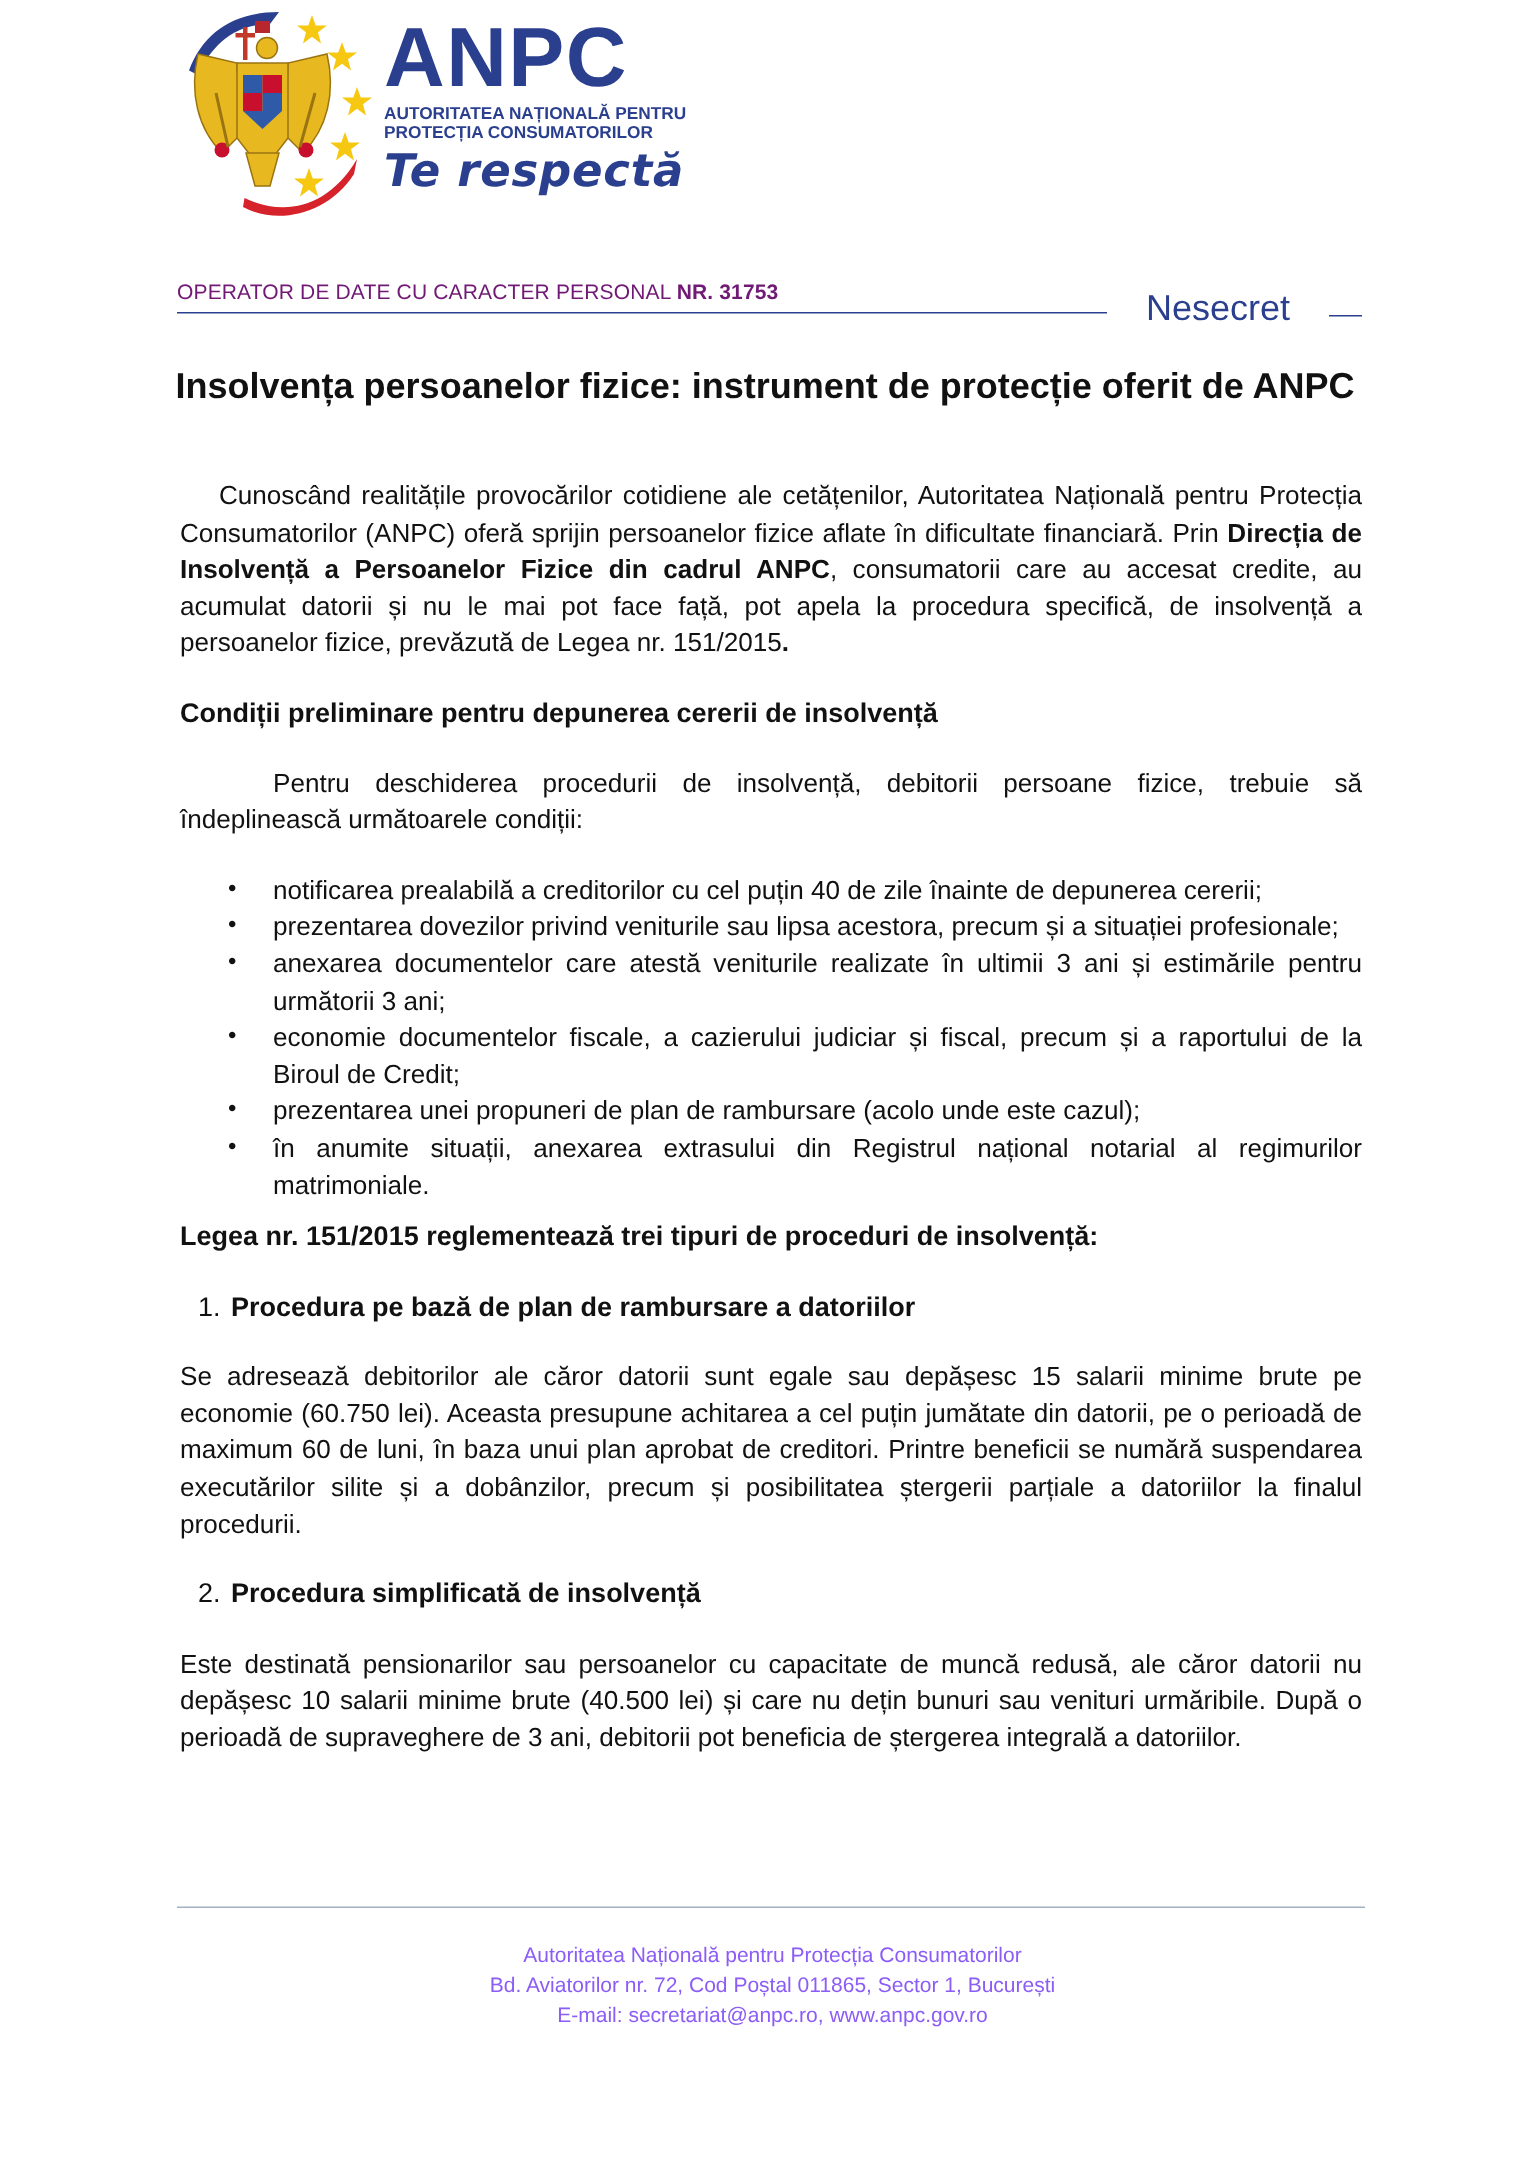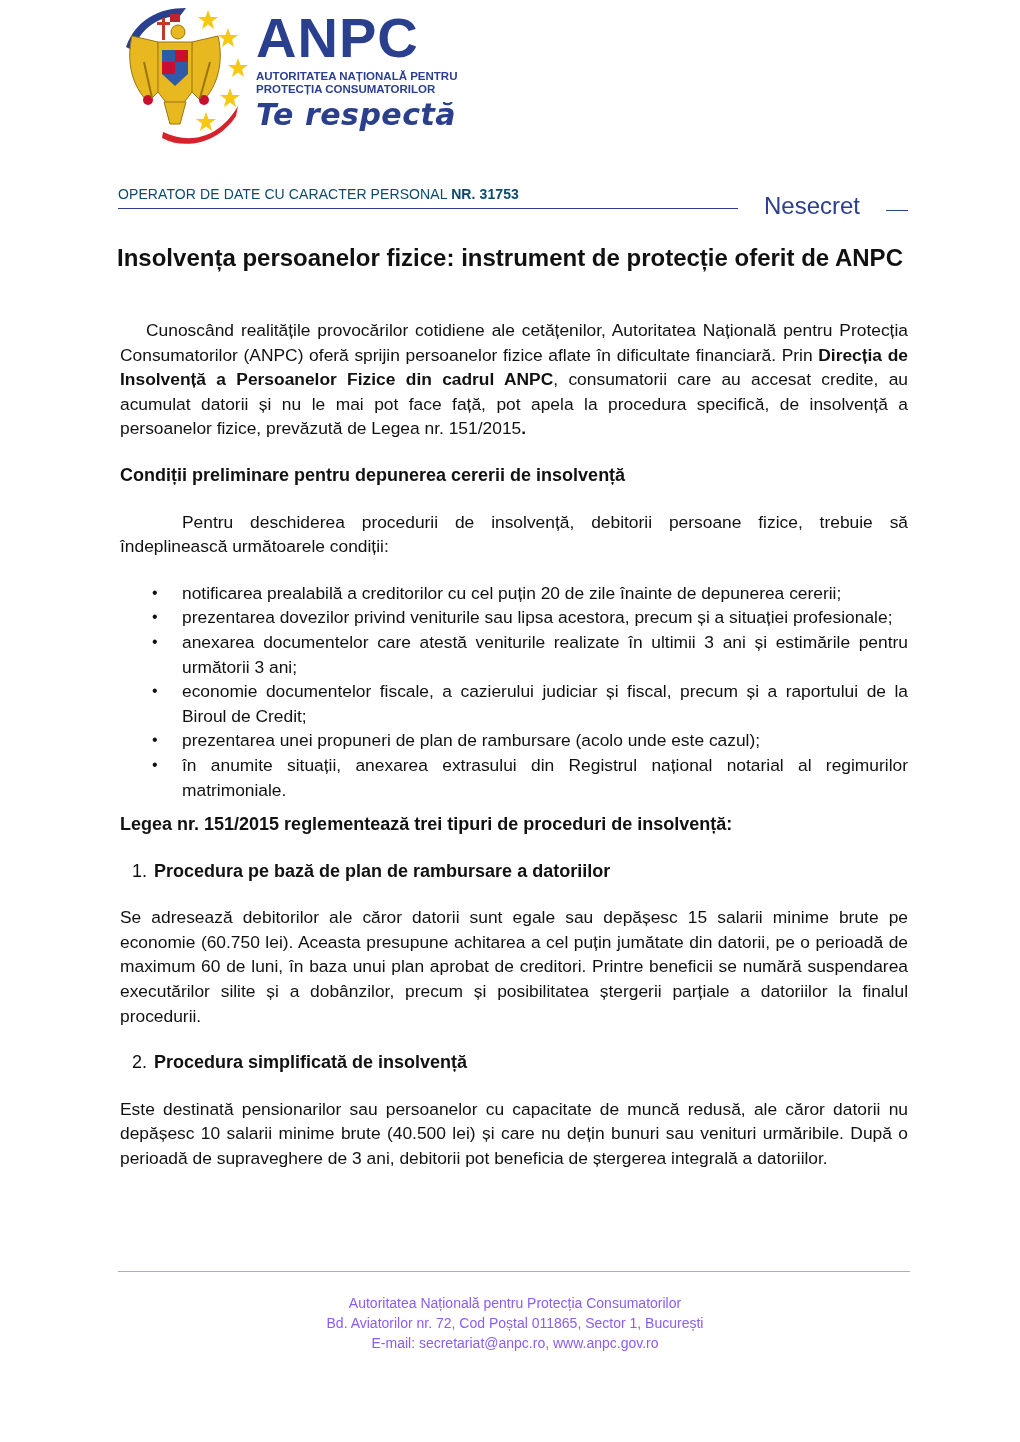--- a/index.html
+++ b/index.html
@@ -3,21 +3,21 @@
 <meta charset="utf-8">
 <style>
   html, body { margin: 0; padding: 0; background: #ffffff; }
   body { width: 1020px; height: 1442px; position: relative; overflow: hidden; font-family: "Liberation Sans", sans-serif; color: #111; }
   .logo { position: absolute; left: 118px; top: 2px; width: 380px; height: 145px; }
   .crest { position: absolute; left: 0; top: 0; width: 130px; height: 145px; }
   .brand { position: absolute; left: 138px; top: 8px; }
   .brand-name { font-family: "Liberation Sans", sans-serif; font-weight: bold; font-size: 56px; color: #2b3f8f; line-height: 56px; letter-spacing: 1px; }
   .brand-sub { font-family: "Liberation Sans", sans-serif; font-weight: bold; font-size: 11.5px; color: #2b3f8f; line-height: 13px; margin-top: 4px; }
   .brand-slogan { font-family: "DejaVu Sans", sans-serif; font-weight: bold; font-style: italic; font-size: 30px; color: #2b3f8f; line-height: 34px; margin-top: 2px; letter-spacing: 0.5px; }
-  .operator { position: absolute; left: 118px; top: 186px; font-size: 14px; color: #0c4a6e; letter-spacing: 0.1px; }
+  .operator { position: absolute; left: 118px; top: 186px; font-size: 14px; color: #701a75; letter-spacing: 0.1px; }
   .operator b { font-weight: bold; }
   .op-rule { position: absolute; left: 118px; top: 208px; width: 620px; height: 0; border-top: 1.5px solid #2b3f8f; }
   .classification { position: absolute; left: 764px; top: 192px; font-size: 24px; font-weight: normal; color: #2b3f8f; }
   .class-dash { position: absolute; left: 886px; top: 210px; width: 22px; border-top: 1.5px solid #2b3f8f; }
   .title { position: absolute; left: 110px; width: 800px; top: 244px; text-align: center; font-weight: bold; font-size: 24px; }
   .content { position: absolute; left: 120px; width: 788px; top: 318px; font-size: 17.4px; line-height: 24.6px; }
   p { margin: 0; text-align: justify; }
   .p-intro { text-indent: 26px; }
   .h2 { font-weight: bold; font-size: 18px; margin-top: 22px; }
   .p-cond { text-indent: 62px; margin-top: 22px; }
@@ -91,21 +91,21 @@
 <div class="title">Insolvența persoanelor fizice: instrument de protecție oferit de ANPC</div>
 
 <div class="content">
   <p class="p-intro"><span>Cunoscând realitățile provocărilor cotidiene ale cetățenilor, Autoritatea Națională pentru Protecția Consumatorilor (ANPC) oferă sprijin persoanelor fizice aflate în dificultate financiară. Prin </span><b>Direcția de Insolvență a Persoanelor Fizice din cadrul ANPC</b><span>, consumatorii care au accesat credite, au acumulat datorii și nu le mai pot face față, pot apela la procedura specifică, de insolvență a persoanelor fizice, prevăzută de Legea nr. 151/2015</span><b>.</b></p>
 
   <div class="h2">Condiții preliminare pentru depunerea cererii de insolvență</div>
 
   <p class="p-cond">Pentru deschiderea procedurii de insolvență, debitorii persoane fizice, trebuie să îndeplinească următoarele condiții:</p>
 
   <ul class="conds">
-    <li>notificarea prealabilă a creditorilor cu cel puțin 20 de zile înainte de depunerea cererii;</li>
+    <li>notificarea prealabilă a creditorilor cu cel puțin 40 de zile înainte de depunerea cererii;</li>
     <li>prezentarea dovezilor privind veniturile sau lipsa acestora, precum și a situației profesionale;</li>
     <li>anexarea documentelor care atestă veniturile realizate în ultimii 3 ani și estimările pentru următorii 3 ani;</li>
     <li>economie documentelor fiscale, a cazierului judiciar și fiscal, precum și a raportului de la Biroul de Credit;</li>
     <li>prezentarea unei propuneri de plan de rambursare (acolo unde este cazul);</li>
     <li>în anumite situații, anexarea extrasului din Registrul național notarial al regimurilor matrimoniale.</li>
   </ul>
 
   <div class="h-lege">Legea nr. 151/2015 reglementează trei tipuri de proceduri de insolvență:</div>
 
   <div class="proc-title">

